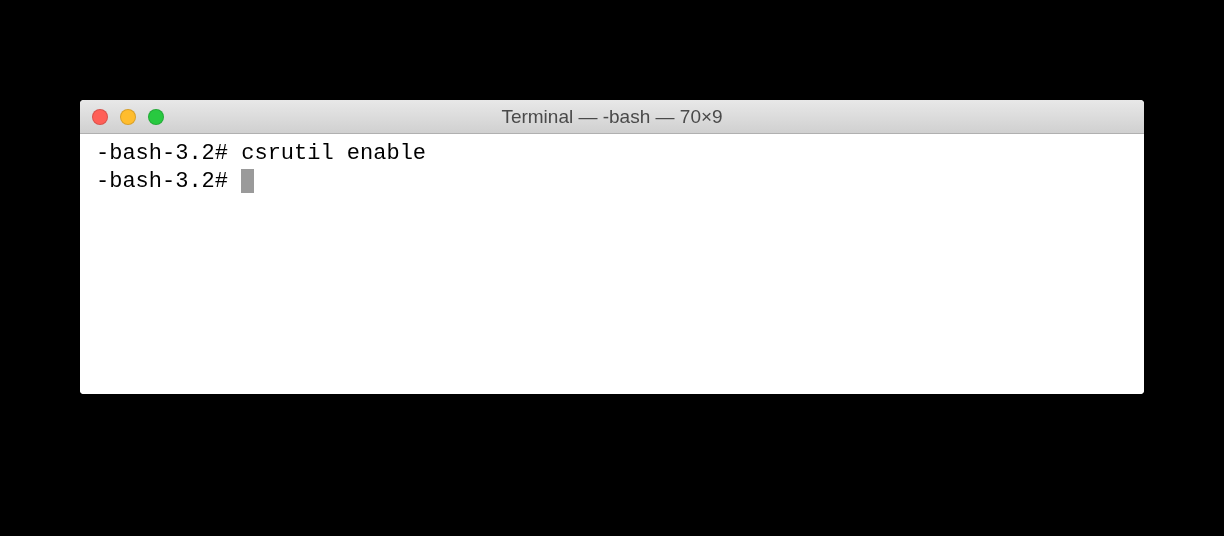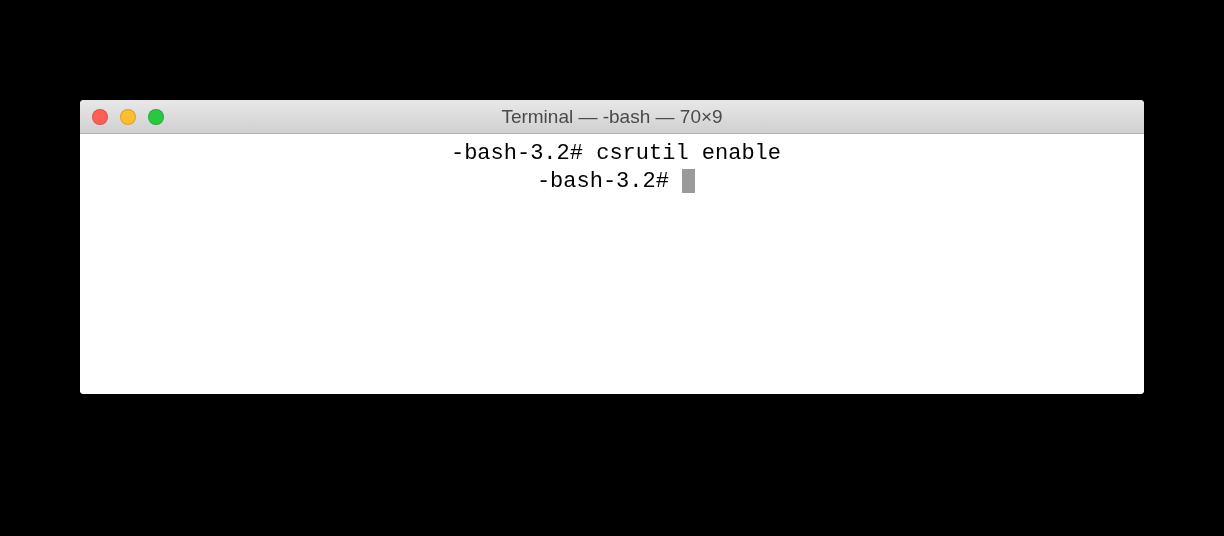--- a/index.html
+++ b/index.html
@@ -61,21 +61,20 @@
     .terminal-body {
       padding: 6px 8px 10px 16px;
       font-family: "Menlo", "Consolas", "Courier New", monospace;
       font-size: 22px;
       line-height: 1.25;
       color: #000;
       background: #fff;
       min-height: 260px;
       white-space: pre-wrap;
       word-break: break-word;
-      text-align: center;
     }
     .cursor {
       display: inline-block;
       width: 13px;
       height: 24px;
       background: #9a9a9a;
       vertical-align: text-bottom;
       margin-bottom: 1px;
     }
     .line {

